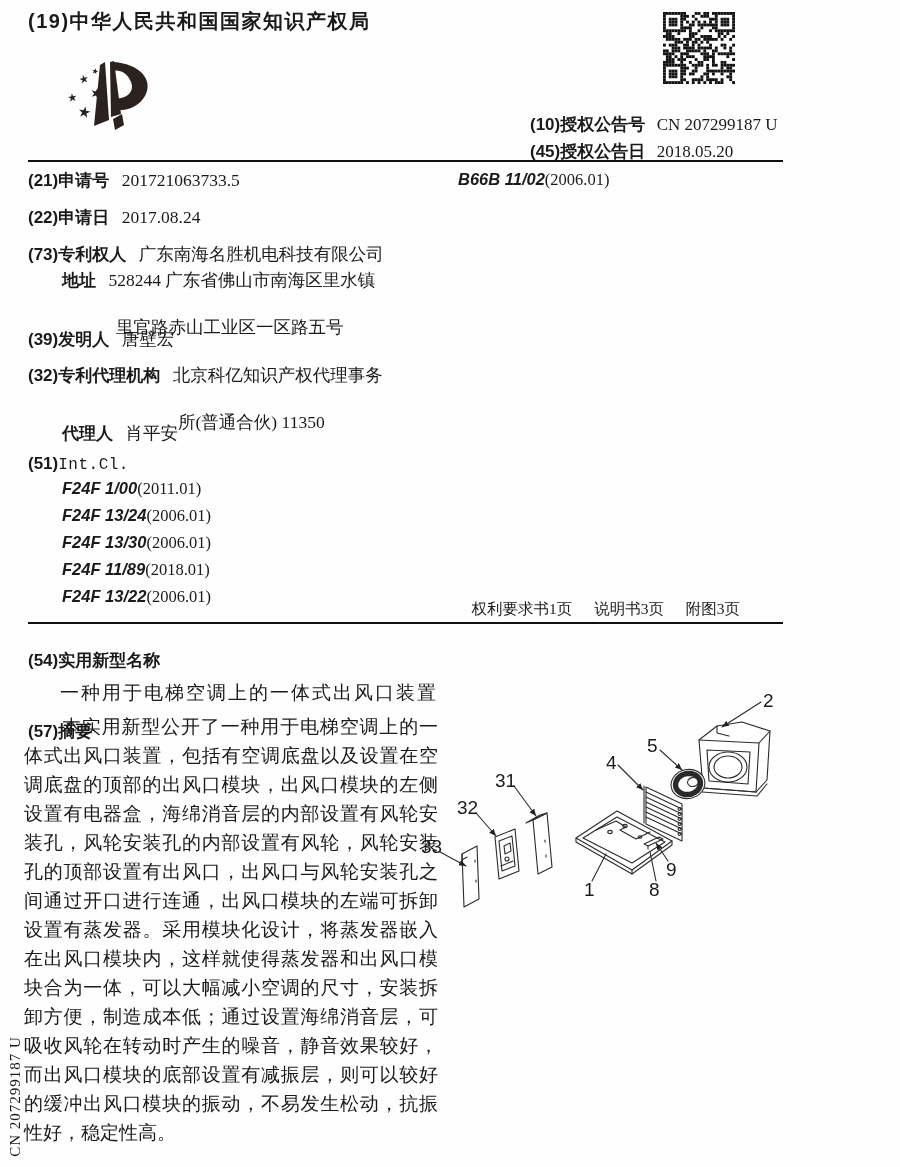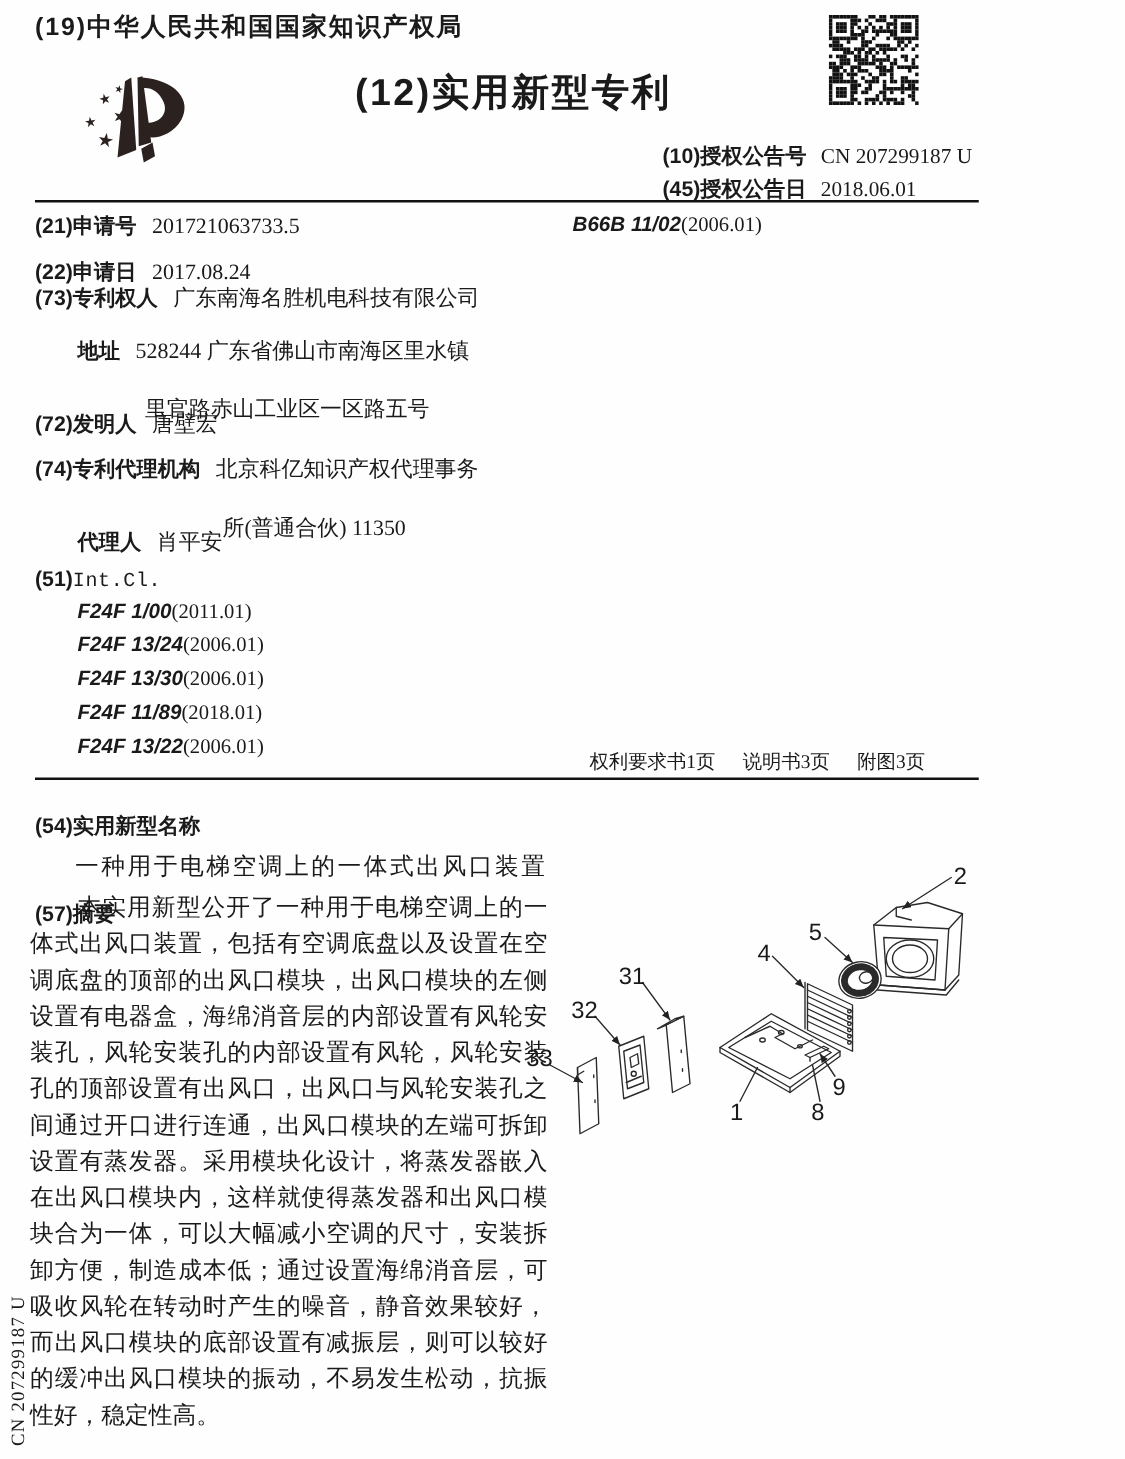--- a/index.html
+++ b/index.html
@@ -49,21 +49,20 @@
       <g fill="#2b2220" font-family="'DejaVu Sans',sans-serif">
         <text x="27" y="15" font-size="8" transform="rotate(14 27 15)">★</text>
         <text x="16" y="26" font-size="11" transform="rotate(-14 16 26)">★</text>
         <text x="25" y="38" font-size="14" transform="rotate(16 25 38)">★</text>
         <text x="4" y="44" font-size="11" transform="rotate(-8 4 44)">★</text>
         <text x="13" y="58" font-size="15" transform="rotate(10 13 58)">★</text>
       </g>
     </svg>
   </div>
 
-  <div class="doctype">(12)实用新型专利</div>
 
   <div class="qr"><svg width="72" height="72" viewBox="0 0 72 72" fill="#111" xmlns="http://www.w3.org/2000/svg">
         <rect x="0.00" y="0.00" width="2.88" height="2.88"></rect>
         <rect x="2.88" y="0.00" width="2.88" height="2.88"></rect>
         <rect x="5.76" y="0.00" width="2.88" height="2.88"></rect>
         <rect x="8.64" y="0.00" width="2.88" height="2.88"></rect>
         <rect x="11.52" y="0.00" width="2.88" height="2.88"></rect>
         <rect x="14.40" y="0.00" width="2.88" height="2.88"></rect>
         <rect x="17.28" y="0.00" width="2.88" height="2.88"></rect>
         <rect x="20.16" y="0.00" width="2.88" height="2.88"></rect>
@@ -401,48 +400,48 @@
         <rect x="57.60" y="69.12" width="2.88" height="2.88"></rect>
         <rect x="69.12" y="69.12" width="2.88" height="2.88"></rect>
       </svg></div>
 
   <div class="pubrow" style="top:113px">
     <span class="plbl">(10)授权公告号</span>
     <span class="pval">CN 207299187 U</span>
   </div>
   <div class="pubrow" style="top:140px">
     <span class="plbl">(45)授权公告日</span>
-    <span class="pval">2018.06.01</span>
+    <span class="pval">2018.05.20</span>
   </div>
 
   <div class="hr" style="top:160px"></div>
 
   <div class="row" style="top:169px">
     <span class="lbl">(21)申请号</span>
     <span class="val">201721063733.5</span>
   </div>
   <div class="row" style="top:206px">
     <span class="lbl">(22)申请日</span>
     <span class="val">2017.08.24</span>
   </div>
-  <div class="row" style="top:226px">
+  <div class="row" style="top:242px">
     <span class="lbl">(73)专利权人</span>
     <span class="val">广东南海名胜机电科技有限公司</span>
   </div>
   <div class="row" style="left:62px;top:268px">
     <span class="lbl">地址</span>
     <span class="val">528244 广东省佛山市南海区里水镇</span>
   </div>
   <div class="row plain" style="left:116px;top:294px">里官路赤山工业区一区路五号</div>
   <div class="row" style="top:327px">
-    <span class="lbl">(72)发明人</span>
+    <span class="lbl">(39)发明人</span>
     <span class="val">唐壁宏</span>
   </div>
   <div class="row" style="top:363px">
-    <span class="lbl">(74)专利代理机构</span>
+    <span class="lbl">(32)专利代理机构</span>
     <span class="val">北京科亿知识产权代理事务</span>
   </div>
   <div class="row plain" style="left:178px;top:389px">所(普通合伙) 11350</div>
   <div class="row" style="left:62px;top:421px">
     <span class="lbl">代理人</span>
     <span class="val">肖平安</span>
   </div>
   <div class="row" style="top:454px">
     <span class="lbl">(51)</span><span class="mono">Int.Cl.</span>
   </div>

